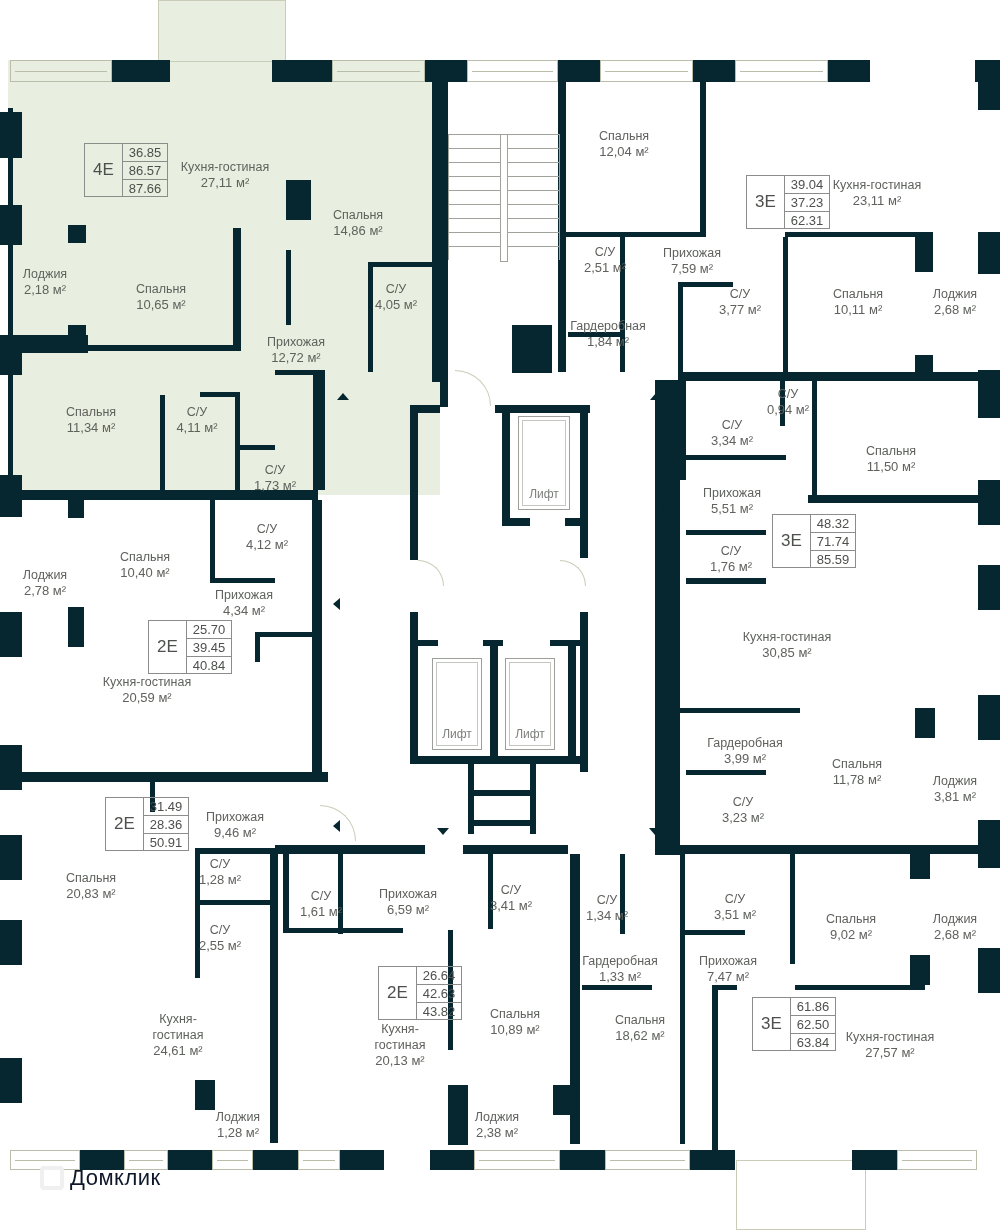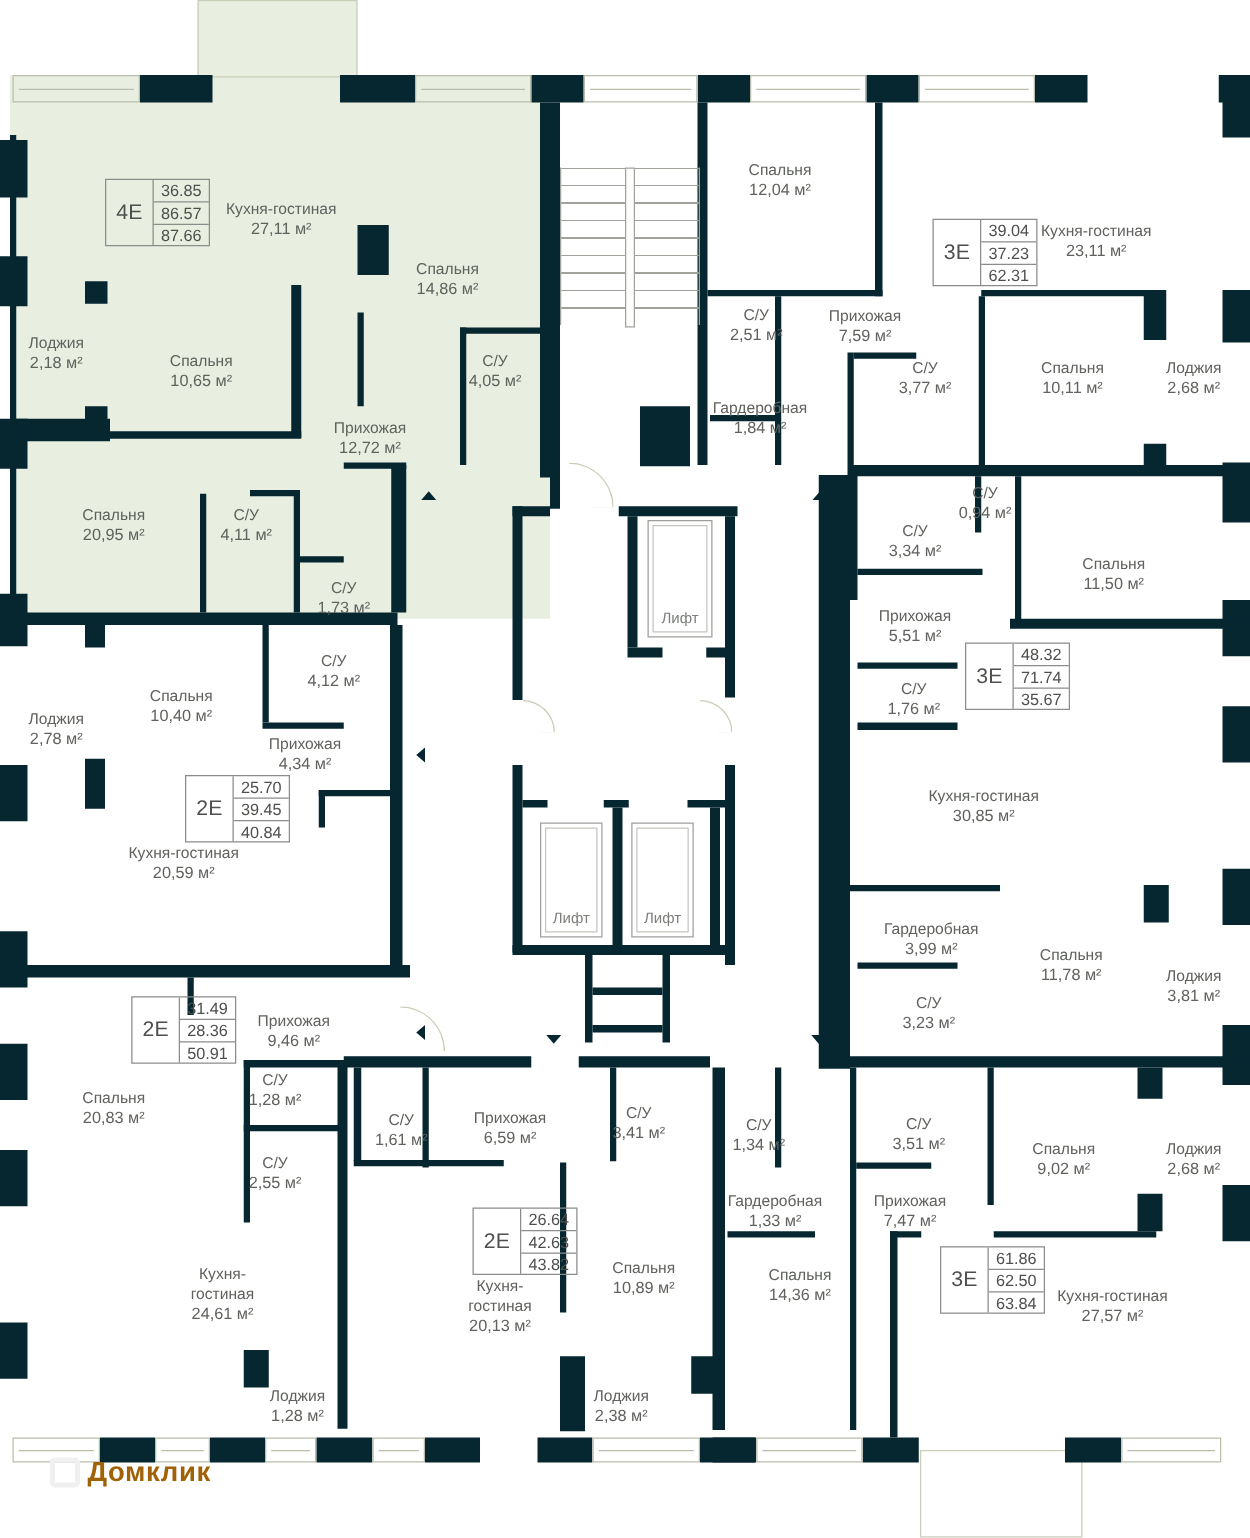--- a/index.html
+++ b/index.html
@@ -23,21 +23,21 @@
   .arrow.up { border-left: 6px solid transparent; border-right: 6px solid transparent; border-bottom: 7px solid #062630; }
   .arrow.down { border-left: 6px solid transparent; border-right: 6px solid transparent; border-top: 7px solid #062630; }
   .arrow.left { border-top: 6px solid transparent; border-bottom: 6px solid transparent; border-right: 7px solid #062630; }
   .arrow.right { border-top: 6px solid transparent; border-bottom: 6px solid transparent; border-left: 7px solid #062630; }
   .lift { position: absolute; border: 1px solid #9da09a; box-sizing: border-box; }
   .lift::before { content: ""; position: absolute; inset: 3px; border: 1px solid #c4c6c0; }
   .lift-label { position: absolute; left: 0; right: 0; bottom: 8px; text-align: center; font-size: 12px; color: #7c7f7a; }
   .stairs { position: absolute; background-image: repeating-linear-gradient(to bottom, #9fa39c 0, #9fa39c 1px, transparent 1px, transparent 14px); border-left: 1px solid #9fa39c; border-right: 1px solid #9fa39c; }
   .stair-mid { position: absolute; border: 1px solid #9fa39c; background: #fff; }
   .door { position: absolute; border: 1px solid #c9cdb8; border-radius: 0 100% 0 0; box-sizing: border-box; border-left: none; border-bottom: none; }
-  .watermark { position: absolute; left: 40px; top: 1165px; font-size: 22px; font-weight: bold; color: #a16207; letter-spacing: 0.5px; }
+  .watermark { position: absolute; left: 40px; top: 1165px; font-size: 22px; font-weight: normal; color: #0f172a; letter-spacing: 0.5px; }
   .wm-icon { position: absolute; left: 40px; top: 1166px; width: 24px; height: 24px; border: 4px solid #f0f0f0; border-radius: 4px; box-sizing: border-box; }
 </style>
 </head>
 <body>
 
 <div class="plan">
 
   <div class="hl" style="left:8px;top:60px;width:432px;height:435px;"></div>
   <div class="hl" style="left:158px;top:0px;width:128px;height:62px;"></div>
   <div class="hl" style="left:410px;top:380px;width:30px;height:30px;"></div>
@@ -251,21 +251,21 @@
   <div class="room" style="left:396px;top:297px;">
       <div>С/У</div>
       <div class="area">4,05 м²</div>
     </div>
   <div class="room" style="left:296px;top:350px;">
       <div>Прихожая</div>
       <div class="area">12,72 м²</div>
     </div>
   <div class="room" style="left:91px;top:420px;">
       <div>Спальня</div>
-      <div class="area">20,95 м²</div>
+      <div class="area">11,34 м²</div>
     </div>
   <div class="room" style="left:197px;top:420px;">
       <div>С/У</div>
       <div class="area">4,11 м²</div>
     </div>
   <div class="room" style="left:275px;top:478px;">
       <div>С/У</div>
       <div class="area">1,73 м²</div>
     </div>
 
@@ -308,21 +308,21 @@
   <div class="room" style="left:608px;top:334px;">
       <div>Гардеробная</div>
       <div class="area">1,84 м²</div>
     </div>
 
   <div class="badge" style="left:772px;top:514px;width:84px;height:54px;">
     <div class="type">3E</div>
     <div class="nums">
       <span>48.32</span>
       <span>71.74</span>
-      <span>35.67</span>
+      <span>85.59</span>
     </div>
   </div>
   <div class="room" style="left:788px;top:402px;">
       <div>С/У</div>
       <div class="area">0,94 м²</div>
     </div>
   <div class="room" style="left:732px;top:433px;">
       <div>С/У</div>
       <div class="area">3,34 м²</div>
     </div>
@@ -483,21 +483,21 @@
   <div class="room" style="left:620px;top:969px;">
       <div>Гардеробная</div>
       <div class="area">1,33 м²</div>
     </div>
   <div class="room" style="left:728px;top:969px;">
       <div>Прихожая</div>
       <div class="area">7,47 м²</div>
     </div>
   <div class="room" style="left:640px;top:1028px;">
       <div>Спальня</div>
-      <div class="area">14,36 м²</div>
+      <div class="area">18,62 м²</div>
     </div>
   <div class="room" style="left:890px;top:1045px;">
       <div>Кухня-гостиная</div>
       <div class="area">27,57 м²</div>
     </div>
 
   <div class="wm-icon"></div>
   <div class="watermark" style="left:70px;">Домклик</div>
 </div>
 

